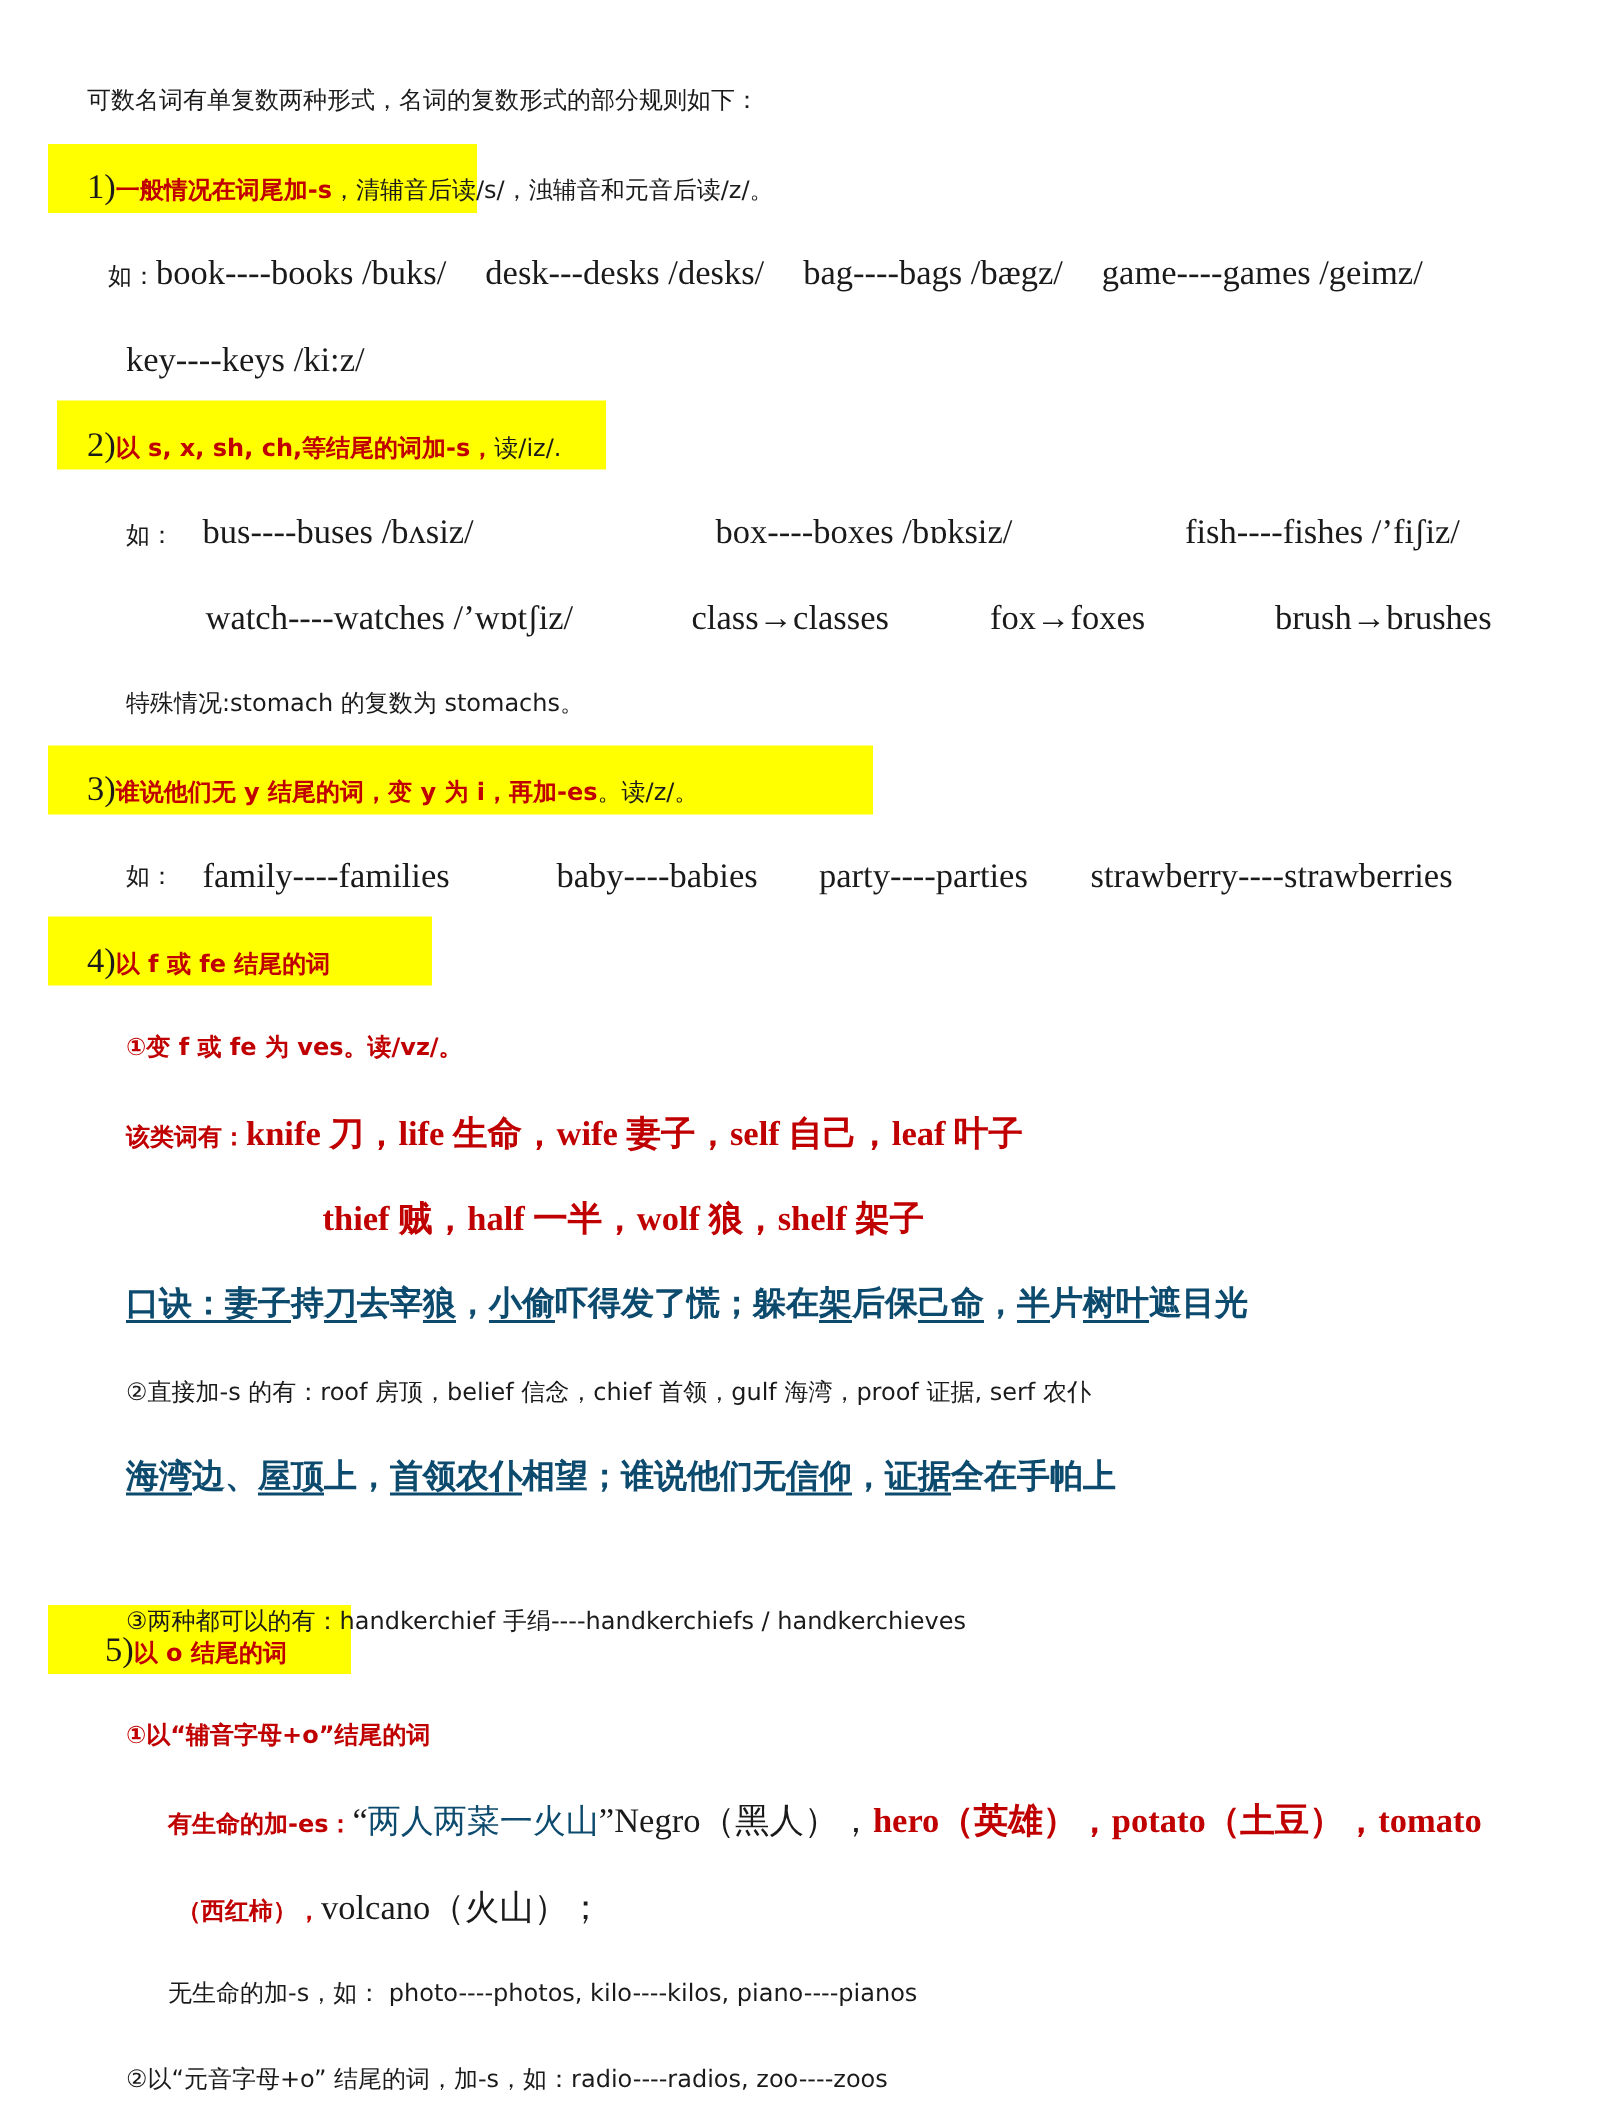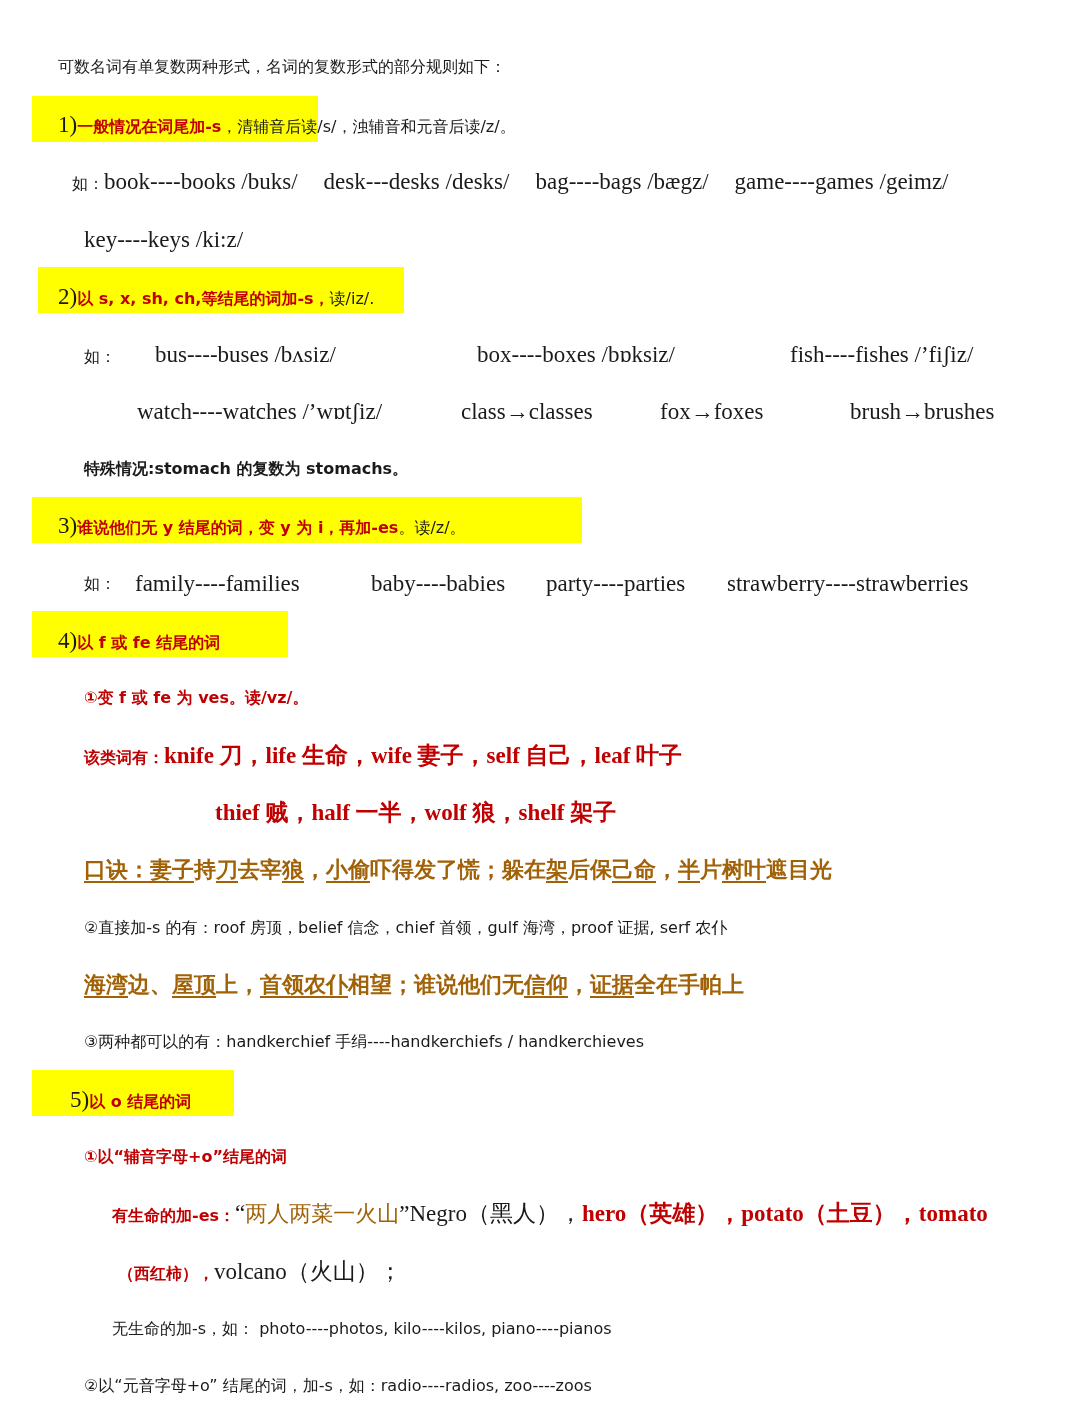--- a/index.html
+++ b/index.html
@@ -2,21 +2,21 @@
 <html><head>
 <meta charset="utf-8">
 <style>
   html, body { margin: 0; padding: 0; background: #ffffff; }
   body { width: 1080px; height: 1411px; position: relative; overflow: hidden;
          font-family: "Liberation Serif", "DejaVu Serif", serif; color: #1a1a1a; }
   .line { position: absolute; white-space: nowrap; font-size: 23px; line-height: 30px; }
   .cjk { font-family: "DejaVu Sans", sans-serif; font-size: 16px; }
   .hl { position: absolute; background: #ffff00; }
   .redb { color: #c00000; font-weight: bold; }
-  .blue { color: #a16207; font-weight: bold; font-family: "DejaVu Sans", sans-serif; font-size: 22px; }
+  .blue { color: #0c4a6e; font-weight: bold; font-family: "DejaVu Sans", sans-serif; font-size: 22px; }
   .u { text-decoration: underline; text-underline-offset: 4px; text-decoration-thickness: 2px; }
   .ured { text-decoration-color: #c00000; text-underline-offset: 4px; text-decoration-thickness: 2px; }
   .gap { display: inline-block; }
   .num { color: #1a1a1a; font-weight: normal; }
 </style>
 </head>
 <body>
 
 <div class="hl" style="left:32px;top:96px;width:286px;height:46px;"></div>
 <div class="hl" style="left:38px;top:267px;width:366px;height:46px;"></div>
@@ -33,28 +33,28 @@
   <span class="cjk">如：</span><span>book----books /buks/</span><span class="gap" style="width:26px"></span><span>desk---desks /desks/</span><span class="gap" style="width:26px"></span><span>bag----bags /bægz/</span><span class="gap" style="width:26px"></span><span>game----games /geimz/</span>
 </div>
 <div class="line" style="left:84px;top:225px;">key----keys /ki:z/</div>
 
 <div class="line" style="left:58px;top:282px;">
   <span class="num">2)</span><span class="redb cjk ured">以 s, x, sh, ch,等结尾的词加-s，</span><span class="cjk">读/iz/.</span>
 </div>
 <div class="line" style="left:84px;top:340px;">
   <span class="cjk">如：</span>
 </div>
-<div class="line" style="left:135px;top:340px;margin-left:20px;">bus----buses /bʌsiz/</div>
+<div class="line" style="left:135px;top:340px;">bus----buses /bʌsiz/</div>
 <div class="line" style="left:453px;top:340px;margin-left:24px;">box----boxes /bɒksiz/</div>
 <div class="line" style="left:790px;top:340px;">fish----fishes /’fiʃiz/</div>
 <div class="line" style="left:137px;top:397px;">watch----watches /’wɒtʃiz/</div>
 <div class="line" style="left:461px;top:397px;">class→classes</div>
 <div class="line" style="left:660px;top:397px;">fox→foxes</div>
 <div class="line" style="left:850px;top:397px;">brush→brushes</div>
-<div class="line cjk" style="left:84px;top:454px;font-weight:bold;">特殊情况:stomach 的复数为 stomachs。</div>
+<div class="line cjk" style="left:84px;top:454px;">特殊情况:stomach 的复数为 stomachs。</div>
 
 <div class="line" style="left:58px;top:511px;">
   <span class="num">3)</span><span class="redb cjk ured">谁说他们无 y 结尾的词，变 y 为 i，再加-es</span><span class="cjk">。读/z/。</span>
 </div>
 <div class="line cjk" style="left:84px;top:569px;">如：</div>
 <div class="line" style="left:135px;top:569px;">family----families</div>
 <div class="line" style="left:371px;top:569px;">baby----babies</div>
 <div class="line" style="left:546px;top:569px;">party----parties</div>
 <div class="line" style="left:727px;top:569px;">strawberry----strawberries</div>
 
@@ -62,21 +62,21 @@
   <span class="num">4)</span><span class="redb cjk ured">以 f 或 fe 结尾的词</span>
 </div>
 <div class="line redb cjk" style="left:84px;top:683px;">①变 f 或 fe 为 ves。读/vz/。</div>
 <div class="line" style="left:84px;top:741px;">
   <span class="redb cjk">该类词有：</span><span class="redb">knife 刀，life 生命，wife 妻子，self 自己，leaf 叶子</span>
 </div>
 <div class="line redb" style="left:215px;top:798px;">thief 贼，half 一半，wolf 狼，shelf 架子</div>
 <div class="line blue" style="left:84px;top:855px;" id="mn1"><span class="u">口诀：妻子</span><span>持</span><span class="u">刀</span><span>去宰</span><span class="u">狼</span><span>，</span><span class="u">小偷</span><span>吓得发了慌；躲在</span><span class="u">架</span><span>后保</span><span class="u">己命</span><span>，</span><span class="u">半</span><span>片</span><span class="u">树叶</span><span>遮目光</span></div>
 <div class="line cjk" style="left:84px;top:913px;">②直接加-s 的有：roof 房顶，belief 信念，chief 首领，gulf 海湾，proof 证据, serf 农仆</div>
 <div class="line blue" style="left:84px;top:970px;" id="mn2"><span class="u">海湾</span><span>边、</span><span class="u">屋顶</span><span>上，</span><span class="u">首领农仆</span><span>相望；谁说他们无</span><span class="u">信仰</span><span>，</span><span class="u">证据</span><span>全在手帕上</span></div>
-<div class="line cjk" style="left:84px;top:1027px;text-align:right;">③两种都可以的有：handkerchief 手绢----handkerchiefs / handkerchieves</div>
+<div class="line cjk" style="left:84px;top:1066px;text-align:right;">③两种都可以的有：handkerchief 手绢----handkerchiefs / handkerchieves</div>
 
 <div class="line" style="left:58px;top:1085px;margin-left:12px;">
   <span class="num">5)</span><span class="redb cjk ured">以 o 结尾的词</span>
 </div>
 <div class="line redb cjk" style="left:84px;top:1142px;">①以“辅音字母+o”结尾的词</div>
 <div class="line" style="left:112px;top:1199px;">
   <span class="redb cjk">有生命的加-es：</span><span>“</span><span class="blue" style="font-weight:normal;">两人两菜一火山</span><span>”</span><span>Negro（黑人），</span><span class="redb">hero（英雄），potato（土豆），tomato</span>
 </div>
 <div class="line" style="left:118px;top:1257px;">
   <span class="redb cjk">（西红柿），</span><span>volcano（火山）；</span>

